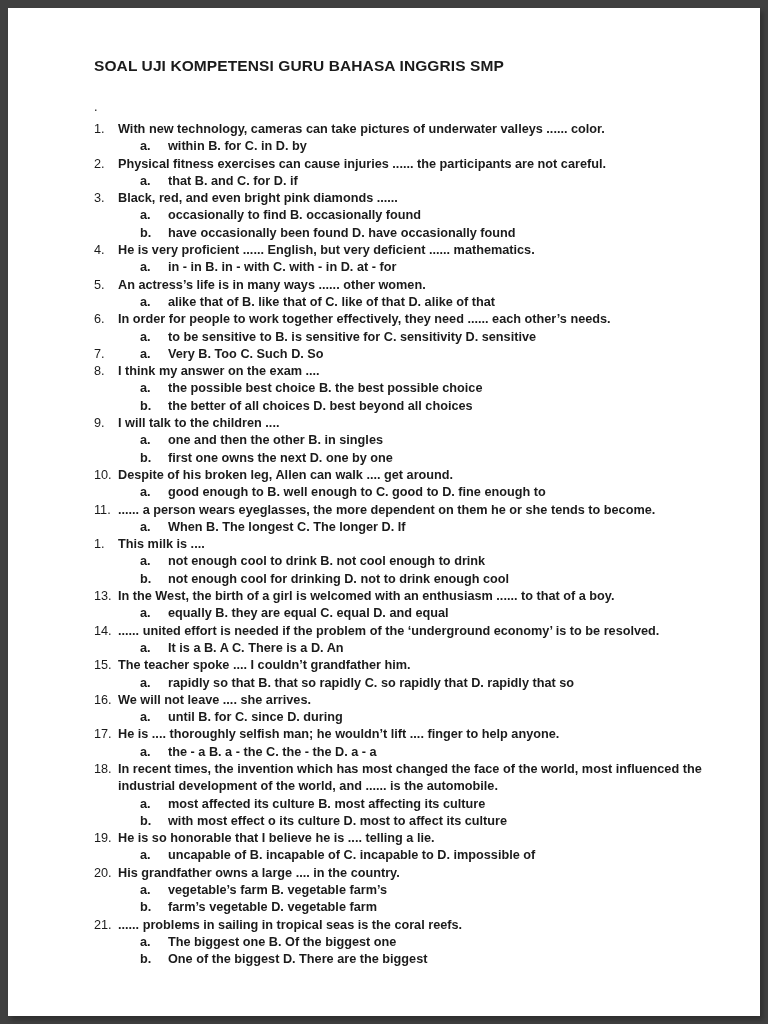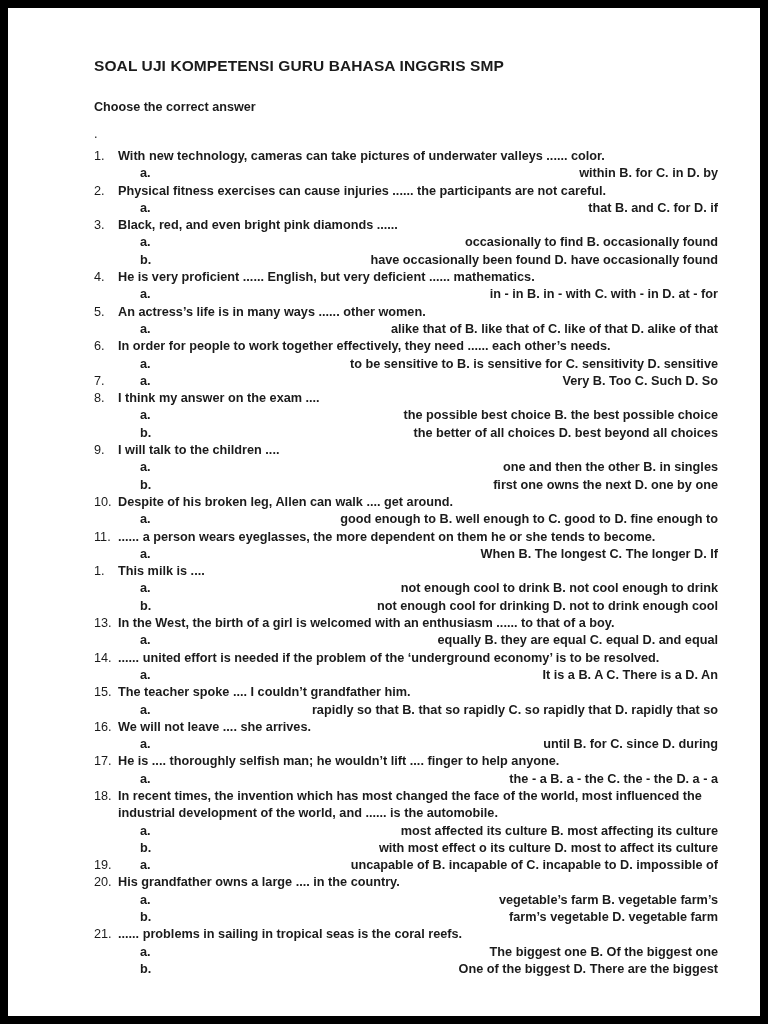--- a/index.html
+++ b/index.html
@@ -5,21 +5,21 @@
   * { margin: 0; padding: 0; box-sizing: border-box; }
   html, body { width: 768px; height: 1024px; overflow: hidden; }
   body {
     background: #9a9a9a;
     font-family: "Liberation Sans", "DejaVu Sans", sans-serif;
   }
   .viewer {
     position: relative;
     width: 768px;
     height: 1024px;
-    background: #000000;
+    background: #404040;
   }
   .page {
     position: absolute;
     left: 8px;
     top: 8px;
     width: 752px;
     height: 1008px;
     background: #ffffff;
     box-shadow: 3px 4px 5px rgba(0,0,0,0.28);
     padding: 48px 42px 0 86px;
@@ -46,29 +46,28 @@
   }
   .questions {
     font-size: 12.7px;
     line-height: 17.3px;
   }
   .question { display: flex; align-items: flex-start; }
   .qnum { width: 24px; flex: 0 0 24px; }
   .qbody { flex: 1 1 auto; min-width: 0; font-weight: bold; }
   .option { display: flex; align-items: flex-start; }
   .olabel { margin-left: 22px; width: 28px; flex: 0 0 28px; }
-  .otext { flex: 1 1 auto; min-width: 0; text-align: right; }
+  .otext { flex: 1 1 auto; min-width: 0; }
 </style>
 </head>
 <body>
 
 <div class="viewer">
   <div class="page">
     <div class="title">SOAL UJI KOMPETENSI GURU BAHASA INGGRIS SMP</div>
-    <div class="instruction">Choose the correct answer</div>
     <div class="stray-dot">.</div>
 
     <div class="questions">
 
         <div class="question">
           <div class="qnum">1.</div>
           <div class="qbody">
             <div class="qtext">With new technology, cameras can take pictures of underwater valleys ...... color.</div>
             <div class="options">
 
@@ -338,20 +337,21 @@
                   <div class="olabel">b.</div>
                   <div class="otext">with most effect o its culture D. most to affect its culture</div>
                 </div>
               </div>
           </div>
         </div>
 
         <div class="question">
           <div class="qnum">19.</div>
           <div class="qbody">
+            <div class="qtext">He is so honorable that I believe he is .... telling a lie.</div>
             <div class="options">
 
                 <div class="option">
                   <div class="olabel">a.</div>
                   <div class="otext">uncapable of B. incapable of C. incapable to D. impossible of</div>
                 </div>
               </div>
           </div>
         </div>
 

